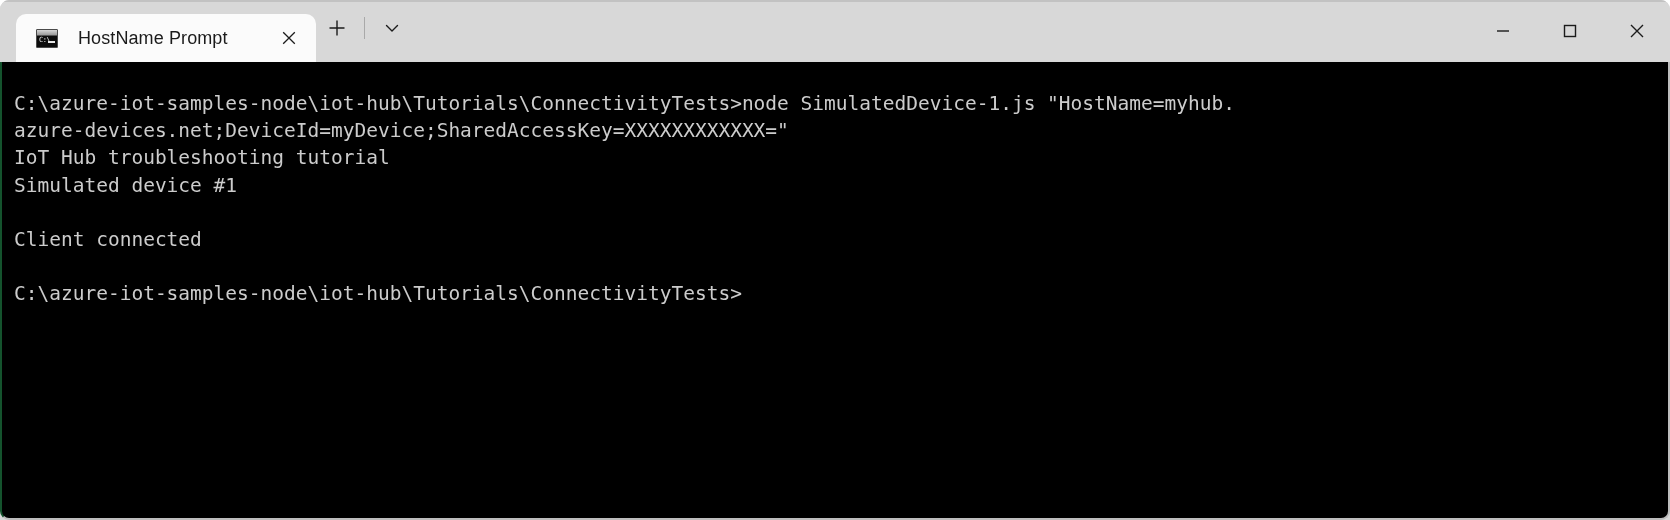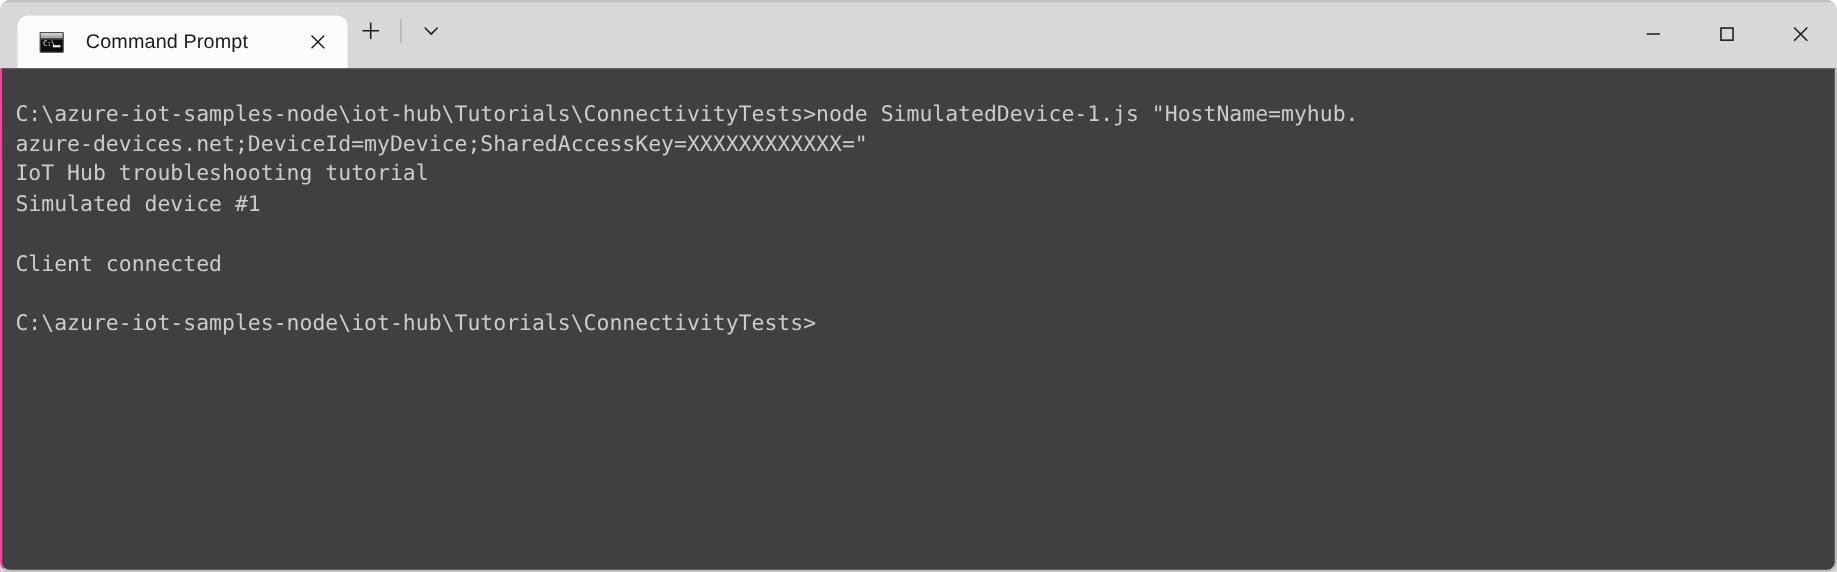--- a/index.html
+++ b/index.html
@@ -162,23 +162,23 @@
     display: flex;
     align-items: center;
     justify-content: center;
   }
   .wc-btn svg { display: block; }
 
   
   .terminal {
     position: relative;
     height: 458px;
-    background: #404040;
-    box-sizing: border-box;
-    border-left: 2px solid #ec4899;
+    background: #000000;
+    box-sizing: border-box;
+    border-left: 2px solid #14532d;
     border-right: 2px solid #bdbdbd;
     border-bottom: 2px solid #bdbdbd;
     border-bottom-left-radius: 9px;
     border-bottom-right-radius: 9px;
     overflow: hidden;
     padding: 28px 0 0 12px;
   }
   .term-text {
     font-family: "DejaVu Sans Mono", monospace;
     font-size: 19.5px;
@@ -196,21 +196,21 @@
 
   <div class="titlebar">
 
     <div class="tabstrip">
       <div class="tab">
         <div class="tab-icon">
           <div class="ico-bar"></div>
           <div class="ico-prompt">C:\</div>
           <div class="ico-cursor"></div>
         </div>
-        <span class="tab-title">Command Prompt</span>
+        <span class="tab-title">HostName Prompt</span>
         <span class="tab-close">
           <svg width="18" height="18" viewBox="0 0 18 18" aria-hidden="true">
             <path d="M3.2 3.2 L14.8 14.8 M14.8 3.2 L3.2 14.8" stroke="#1b1b1b" stroke-width="1.3" fill="none"></path>
           </svg>
         </span>
       </div>
 
       <div class="tab-actions">
         <span class="tab-btn">
           <svg width="20" height="20" viewBox="0 0 20 20" aria-hidden="true">

